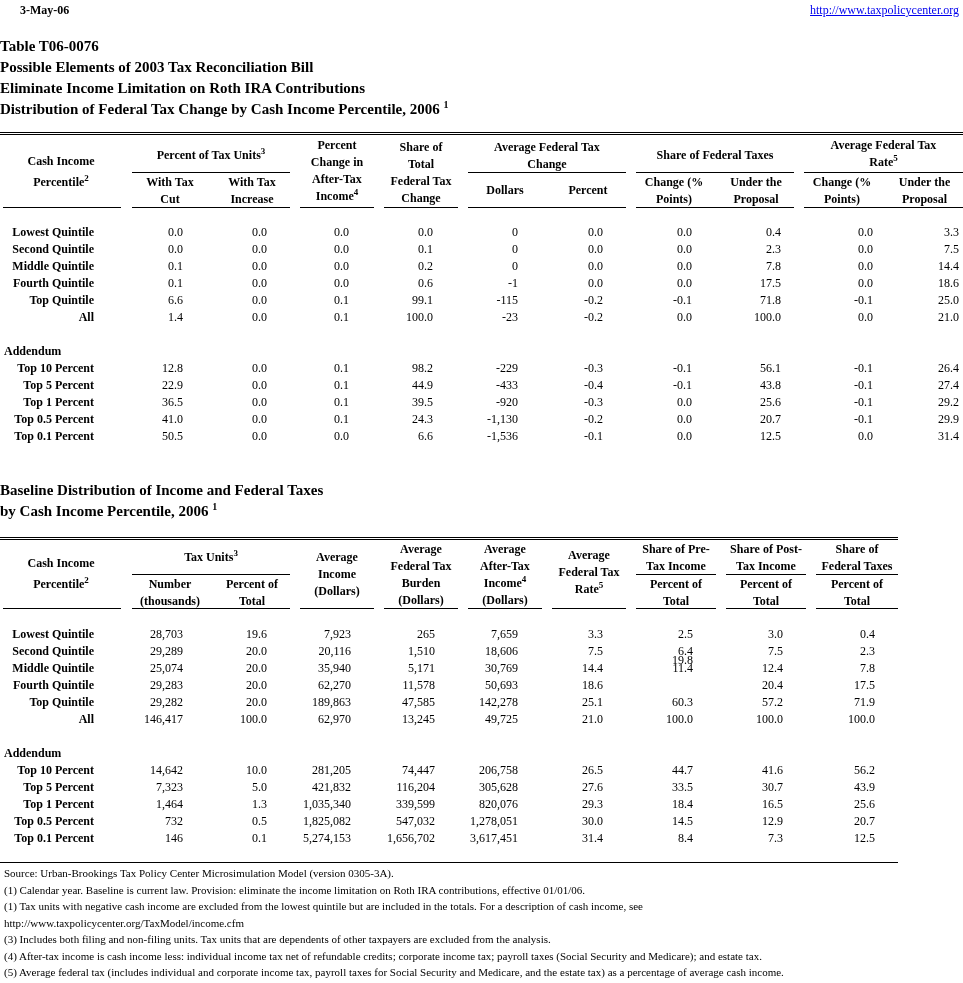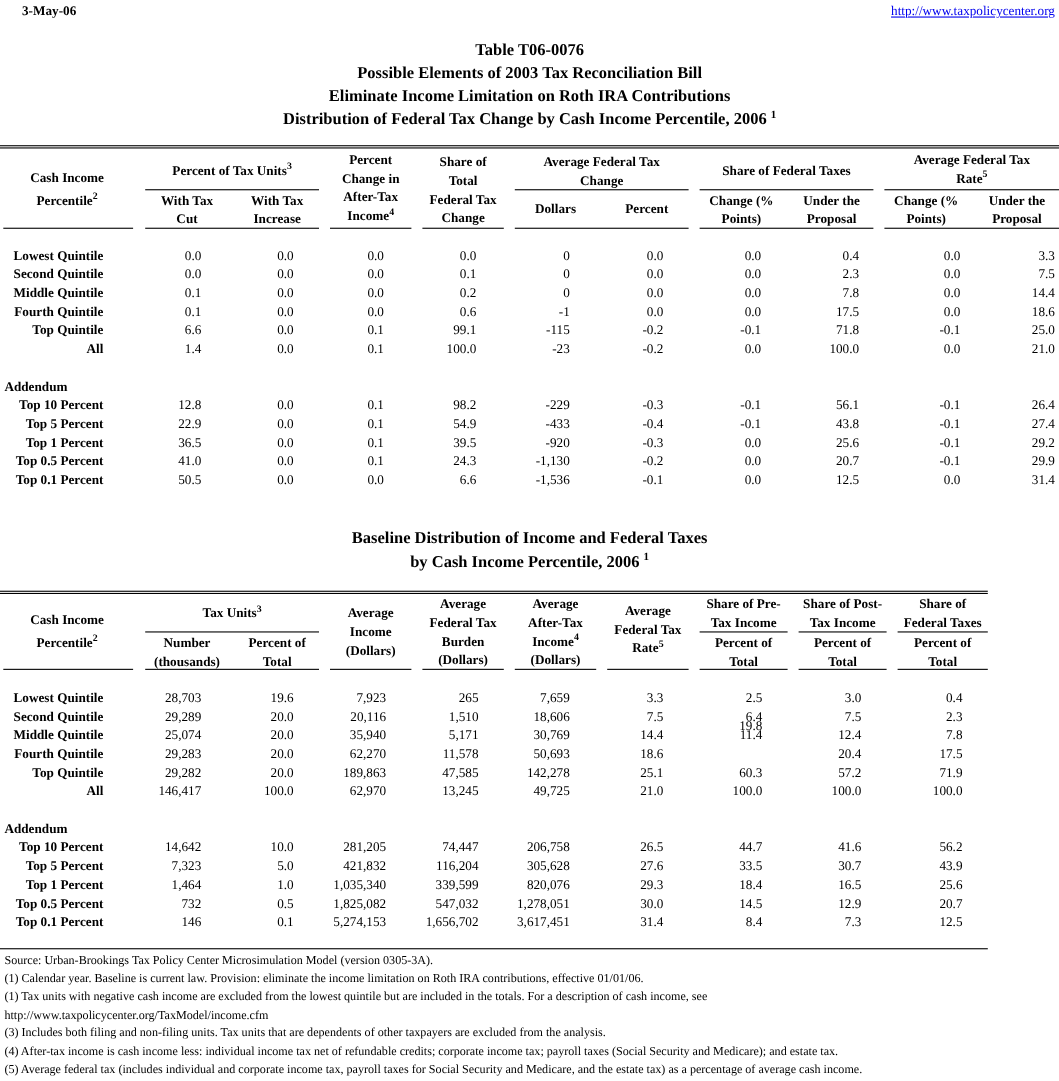--- a/index.html
+++ b/index.html
@@ -3,21 +3,21 @@
 <meta charset="utf-8">
 <style>
   html, body { margin: 0; padding: 0; background: #ffffff; }
   body { width: 963px; height: 983px; position: relative; overflow: hidden;
          font-family: "Liberation Serif", "DejaVu Serif", serif; color: #000; }
   .abs { position: absolute; }
   .topbar { top: 3px; left: 0; width: 963px; height: 16px; font-size: 12px; font-weight: bold; }
   .topbar .date { position: absolute; left: 20px; top: 0; }
   .topbar .note { position: absolute; left: 73px; top: 0; }
   .topbar .url { position: absolute; right: 4px; top: 0; font-weight: normal; color: #0000ee; text-decoration: underline; }
-  .title-line { left: 0; width: 963px; text-align: center; font-size: 15px; font-weight: bold; line-height: 21px; }
+  .title-line { left: 0; width: 963px; text-align: left; font-size: 15px; font-weight: bold; line-height: 21px; }
   sup { font-size: 9px; vertical-align: super; line-height: 0; }
   .title-line sup { font-size: 10px; }
   .rule-d { left: 0; height: 0; border-top: 1px solid #000; border-bottom: 1px solid #000; padding-top: 1px; }
   .rule { height: 0; border-top: 1px solid #000; }
   .hdr { font-size: 12px; font-weight: bold; text-align: center; line-height: 17px; }
   .cell { font-size: 12px; text-align: right; line-height: 17px; }
   .lbl { font-size: 12px; font-weight: bold; text-align: right; line-height: 17px; }
   .addendum { font-size: 12px; font-weight: bold; line-height: 17px; }
   .foot { left: 4px; font-size: 11px; line-height: 16.5px; white-space: nowrap; }
 </style>
@@ -198,21 +198,21 @@
         <div class="abs cell" style="left:602px;top:360px;width:90px">-0.1</div>
         <div class="abs cell" style="left:691px;top:360px;width:90px">56.1</div>
         <div class="abs cell" style="left:783px;top:360px;width:90px">-0.1</div>
         <div class="abs cell" style="left:869px;top:360px;width:90px">26.4</div>
       </div>
       <div>
         <div class="abs lbl" style="left:0;top:377px;width:94px">Top 5 Percent</div>
         <div class="abs cell" style="left:93px;top:377px;width:90px">22.9</div>
         <div class="abs cell" style="left:177px;top:377px;width:90px">0.0</div>
         <div class="abs cell" style="left:259px;top:377px;width:90px">0.1</div>
-        <div class="abs cell" style="left:343px;top:377px;width:90px">54.9</div>
+        <div class="abs cell" style="left:343px;top:377px;width:90px">44.9</div>
         <div class="abs cell" style="left:428px;top:377px;width:90px">-433</div>
         <div class="abs cell" style="left:513px;top:377px;width:90px">-0.4</div>
         <div class="abs cell" style="left:602px;top:377px;width:90px">-0.1</div>
         <div class="abs cell" style="left:691px;top:377px;width:90px">43.8</div>
         <div class="abs cell" style="left:783px;top:377px;width:90px">-0.1</div>
         <div class="abs cell" style="left:869px;top:377px;width:90px">27.4</div>
       </div>
       <div>
         <div class="abs lbl" style="left:0;top:394px;width:94px">Top 1 Percent</div>
         <div class="abs cell" style="left:93px;top:394px;width:90px">36.5</div>
@@ -436,21 +436,21 @@
         <div class="abs cell" style="left:345px;top:779px;width:90px">116,204</div>
         <div class="abs cell" style="left:428px;top:779px;width:90px">305,628</div>
         <div class="abs cell" style="left:513px;top:779px;width:90px">27.6</div>
         <div class="abs cell" style="left:603px;top:779px;width:90px">33.5</div>
         <div class="abs cell" style="left:693px;top:779px;width:90px">30.7</div>
         <div class="abs cell" style="left:785px;top:779px;width:90px">43.9</div>
       </div>
       <div>
         <div class="abs lbl" style="left:0;top:796px;width:94px">Top 1 Percent</div>
         <div class="abs cell" style="left:93px;top:796px;width:90px">1,464</div>
-        <div class="abs cell" style="left:177px;top:796px;width:90px">1.0</div>
+        <div class="abs cell" style="left:177px;top:796px;width:90px">1.3</div>
         <div class="abs cell" style="left:261px;top:796px;width:90px">1,035,340</div>
         <div class="abs cell" style="left:345px;top:796px;width:90px">339,599</div>
         <div class="abs cell" style="left:428px;top:796px;width:90px">820,076</div>
         <div class="abs cell" style="left:513px;top:796px;width:90px">29.3</div>
         <div class="abs cell" style="left:603px;top:796px;width:90px">18.4</div>
         <div class="abs cell" style="left:693px;top:796px;width:90px">16.5</div>
         <div class="abs cell" style="left:785px;top:796px;width:90px">25.6</div>
       </div>
       <div>
         <div class="abs lbl" style="left:0;top:813px;width:94px">Top 0.5 Percent</div>

